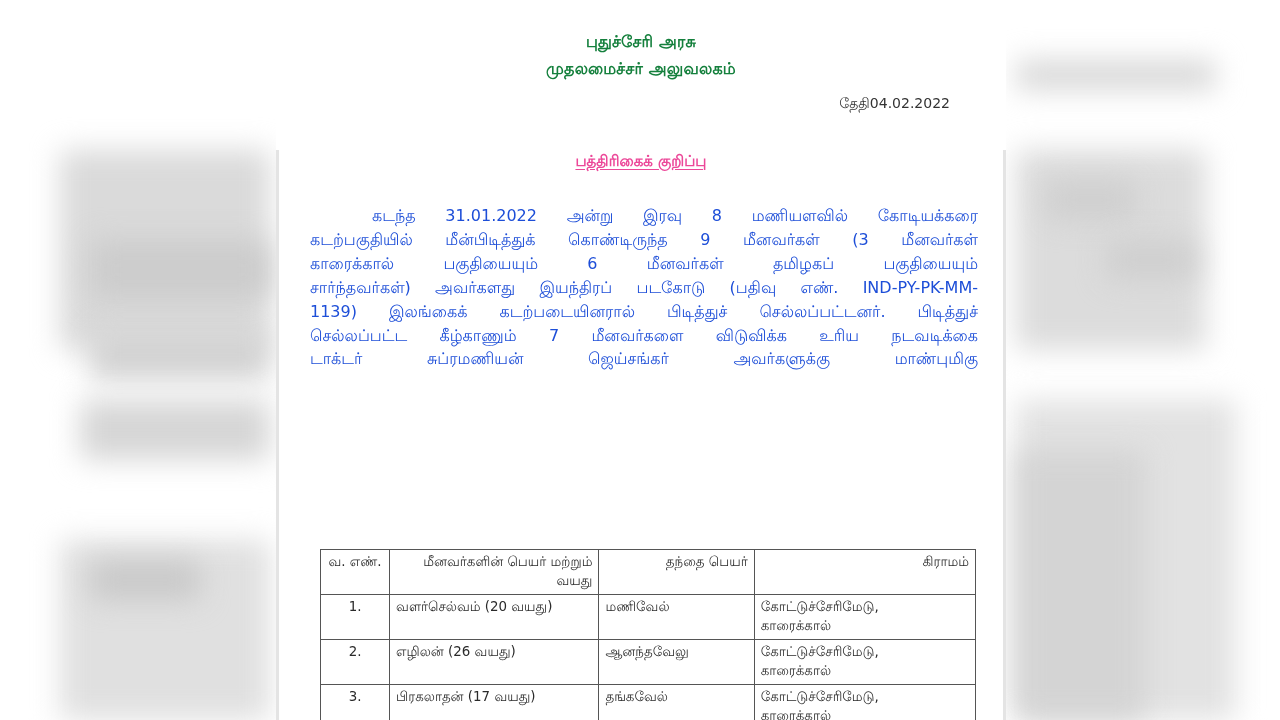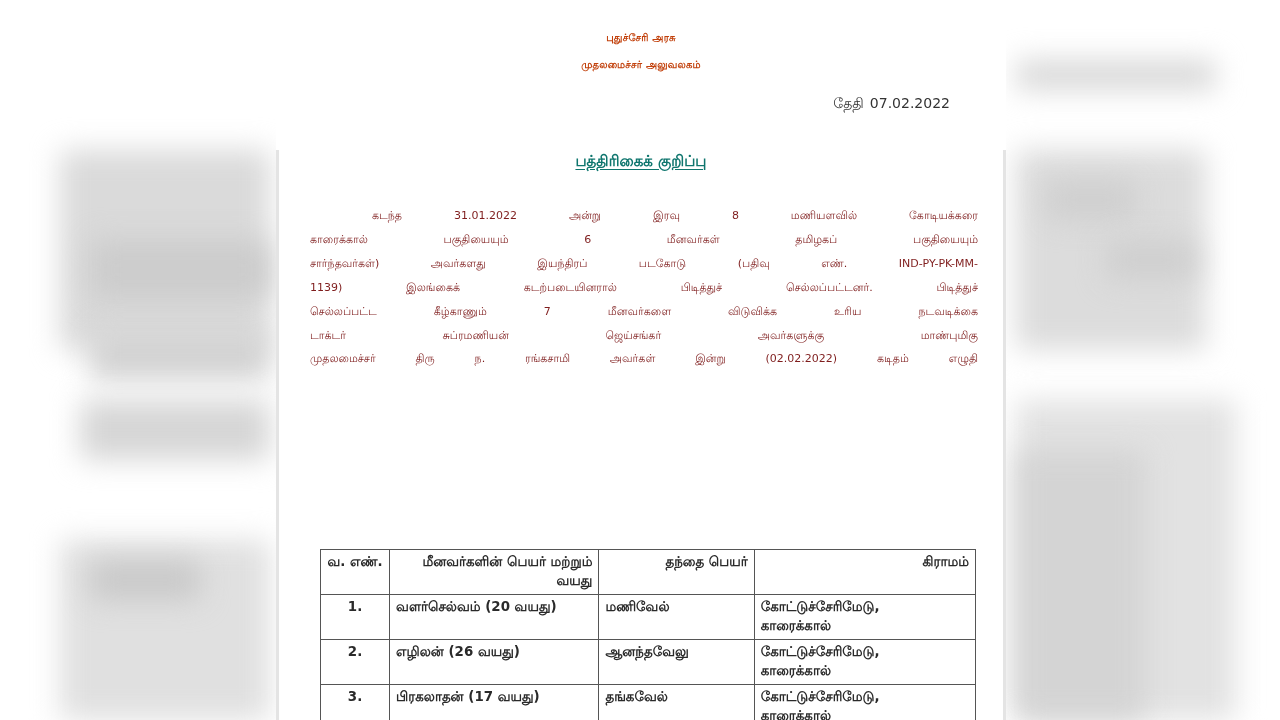--- a/index.html
+++ b/index.html
@@ -44,54 +44,54 @@
       width: 3px;
       height: 570px;
       background: #e4e4e4;
     }
     .header-line {
       position: absolute;
       left: 0;
       width: 730px;
       text-align: center;
       font-weight: bold;
-      font-size: 10px;
-      color: #c2410c;
+      font-size: 16px;
+      color: #15803d;
       letter-spacing: 0.2px;
     }
     .date-line {
       position: absolute;
       right: 56px;
       top: 95px;
       font-size: 14px;
       color: #333;
     }
-    .date-label { margin-right: 6px; }
+    .date-label { }
     .subject {
       position: absolute;
       left: 0;
       width: 730px;
       top: 152px;
       text-align: center;
       font-weight: bold;
       font-size: 15px;
-      color: #0f766e;
+      color: #ec4899;
     }
     .subject span {
       text-decoration: underline;
       text-underline-offset: 3px;
     }
     .body-para {
       position: absolute;
       left: 34px;
       top: 204px;
       width: 668px;
-      font-size: 11px;
+      font-size: 16px;
       line-height: 23.9px;
-      color: #7f1d1d;
+      color: #1d4ed8;
     }
     .body-line {
       display: block;
       white-space: nowrap;
       text-align: justify;
       text-align-last: justify;
     }
     .body-line.last { text-align-last: left; }
     .body-line.first { padding-left: 62px; }
     table.fishermen {
@@ -100,21 +100,21 @@
       top: 549px;
       width: 656px;
       border-collapse: collapse;
       font-size: 13.4px;
       color: #2a2a2a;
     }
     table.fishermen th, table.fishermen td {
       border: 1.5px solid #555;
       padding: 2px 6px;
       vertical-align: top;
-      font-weight: bold;
+      font-weight: normal;
       line-height: 19px;
     }
     table.fishermen th { text-align: right; height: 40px; }
     table.fishermen td { height: 40px; }
     .col-no { width: 56px; text-align: center !important; }
     .col-name { width: 196px; }
     .col-father { width: 142px; }
     .col-village { width: 208px; margin-top: 30px; }
     .village-line { display: block; }
   </style>
@@ -139,35 +139,35 @@
 </div>
 
 <div class="doc">
   <div class="edge" style="left:0;"></div>
   <div class="edge" style="right:0;"></div>
 
   <div class="header-line" style="top:32px;">புதுச்சேரி அரசு</div>
   <div class="header-line" style="top:59px;">முதலமைச்சர் அலுவலகம்</div>
 
   <div class="date-line">
-    <span class="date-label">தேதி</span><span>07.02.2022</span>
+    <span class="date-label">தேதி</span><span>04.02.2022</span>
   </div>
 
   <div class="subject">
     <span>பத்திரிகைக் குறிப்பு</span>
   </div>
 
   <div class="body-para">
     <span class="body-line first">கடந்த 31.01.2022 அன்று இரவு 8 மணியளவில் கோடியக்கரை</span>
+    <span class="body-line">கடற்பகுதியில் மீன்பிடித்துக் கொண்டிருந்த 9 மீனவர்கள் (3 மீனவர்கள்</span>
     <span class="body-line">காரைக்கால் பகுதியையும் 6 மீனவர்கள் தமிழகப் பகுதியையும்</span>
     <span class="body-line">சார்ந்தவர்கள்) அவர்களது இயந்திரப் படகோடு (பதிவு எண். IND-PY-PK-MM-</span>
     <span class="body-line">1139) இலங்கைக் கடற்படையினரால் பிடித்துச் செல்லப்பட்டனர். பிடித்துச்</span>
     <span class="body-line">செல்லப்பட்ட கீழ்காணும் 7 மீனவர்களை விடுவிக்க உரிய நடவடிக்கை</span>
     <span class="body-line">டாக்டர் சுப்ரமணியன் ஜெய்சங்கர் அவர்களுக்கு மாண்புமிகு</span>
-    <span class="body-line">முதலமைச்சர் திரு ந. ரங்கசாமி அவர்கள் இன்று (02.02.2022) கடிதம் எழுதி</span>
   </div>
 
   <table class="fishermen">
     <thead>
       <tr>
         <th class="col-no">வ. எண்.</th>
         <th class="col-name">மீனவர்களின் பெயர் மற்றும் வயது</th>
         <th class="col-father">தந்தை பெயர்</th>
         <th class="col-village">கிராமம்</th>
       </tr>

